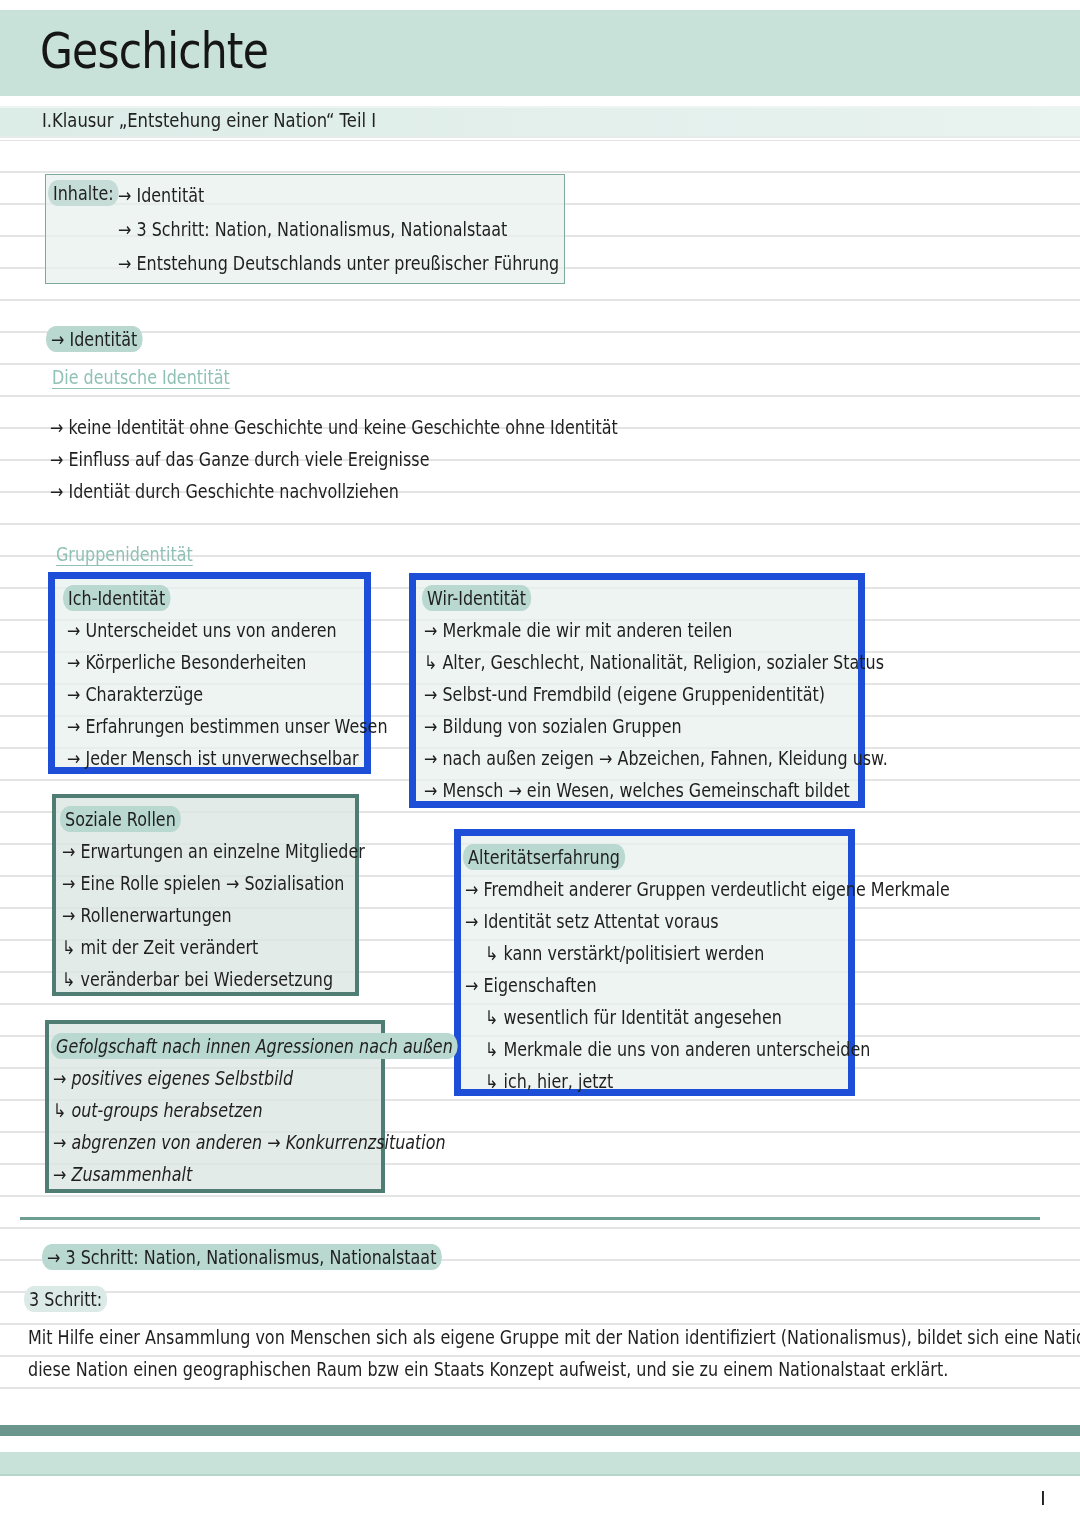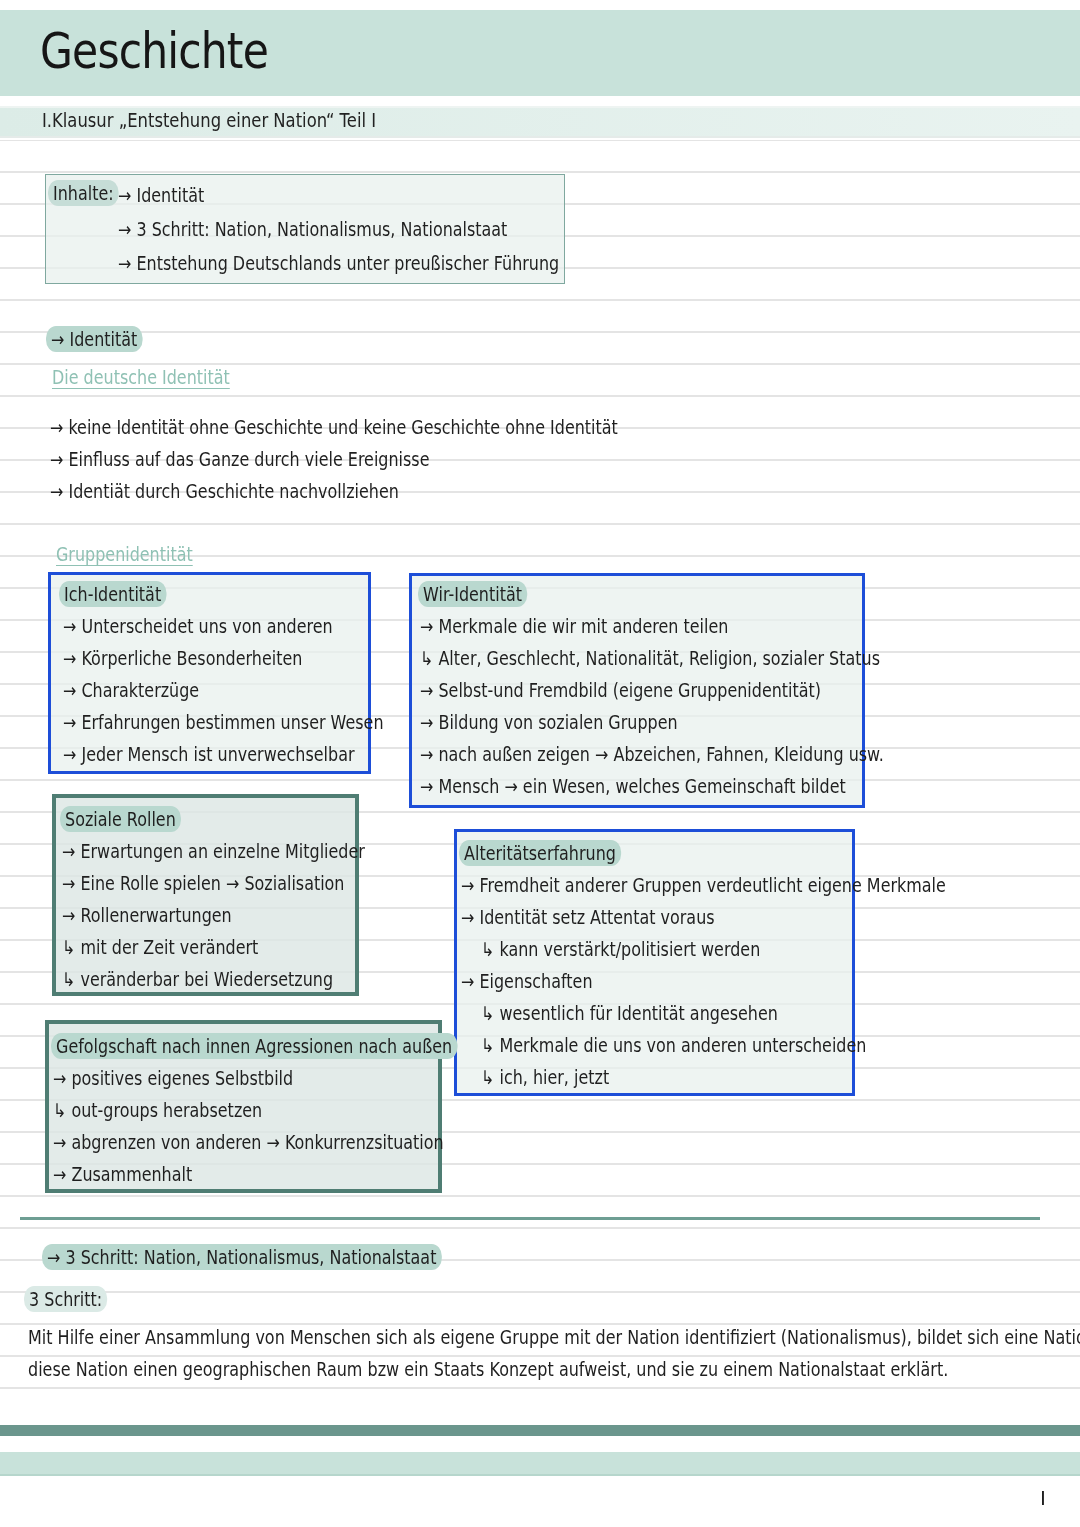--- a/index.html
+++ b/index.html
@@ -26,21 +26,21 @@
       background: linear-gradient(to right, #dcece7, #e9f3f0);
       border-top: 2px solid #eef4f2; border-bottom: 2px solid #e5ebe9;
     }
     .subtitle {
       position: absolute; left: 42px; top: 108px; font-size: 20px;
       transform: scaleX(0.82); transform-origin: left center; color: #222;
     }
     .hand { font-size: 19px; white-space: nowrap; transform: scaleX(0.84); transform-origin: left center; line-height: 32px; }
     .box {
       position: absolute; box-sizing: border-box; background: rgba(232,240,238,0.75);
-      border: 3px solid #1d4ed8;
+      border: 7px solid #1d4ed8;
     }
     .box.thin { border: 1.5px solid #7fa89f; text-align: center; }
     .box.dark { border: 4px solid #4f7d73; background: rgba(220,230,228,0.8); }
     .hl {
       display: inline-block; background: #b9d8cf; border-radius: 12px; padding: 0 6px; line-height: 26px;
     }
     .line { position: absolute; }
     .teal-head { color: #8fc1b4; text-decoration: underline; text-decoration-color: #8fc1b4; text-underline-offset: 4px; }
     .sep { position: absolute; left: 20px; width: 1020px; height: 3px; background: #6e9e93; top: 1217px; }
     .bottom-dark { position: absolute; left: 0; top: 1425px; width: 1080px; height: 11px; background: #6b968d; }
@@ -108,21 +108,21 @@
   <div class="line hand" style="left:2px;top:5px;"><span class="hl">Alteritätserfahrung</span></div>
   <div class="line hand" style="left:4px;top:37px;">→ Fremdheit anderer Gruppen verdeutlicht eigene Merkmale</div>
   <div class="line hand" style="left:4px;top:69px;">→ Identität setz Attentat voraus</div>
   <div class="line hand" style="left:24px;top:101px;">  ↳ kann verstärkt/politisiert werden</div>
   <div class="line hand" style="left:4px;top:133px;">→ Eigenschaften</div>
   <div class="line hand" style="left:24px;top:165px;">  ↳ wesentlich für Identität angesehen</div>
   <div class="line hand" style="left:24px;top:197px;">  ↳ Merkmale die uns von anderen unterscheiden</div>
   <div class="line hand" style="left:24px;top:229px;">  ↳ ich, hier, jetzt</div>
 </div>
 
-<div class="box dark" style="left:45px;top:1020px;width:397px;height:173px;">
+<div class="box dark" style="left:45px;top:1020px;width:340px;height:173px;font-style:italic;">
   <div class="line hand" style="left:2px;top:6px;"><span class="hl">Gefolgschaft nach innen Agressionen nach außen</span></div>
   <div class="line hand" style="left:4px;top:38px;">→ positives eigenes Selbstbild</div>
   <div class="line hand" style="left:4px;top:70px;">↳ out-groups herabsetzen</div>
   <div class="line hand" style="left:4px;top:102px;">→ abgrenzen von anderen → Konkurrenzsituation</div>
   <div class="line hand" style="left:4px;top:134px;">→ Zusammenhalt</div>
 </div>
 
 <div class="sep"></div>
 
 <div class="line hand" style="left:42px;top:1241px;"><span class="hl">→ 3 Schritt: Nation, Nationalismus, Nationalstaat</span></div>

